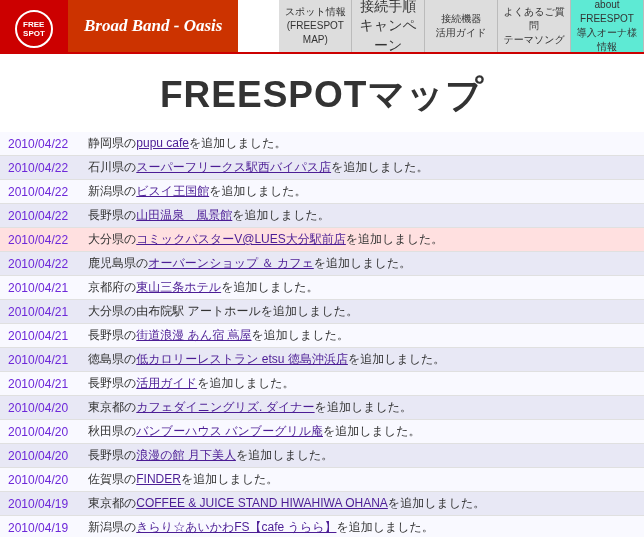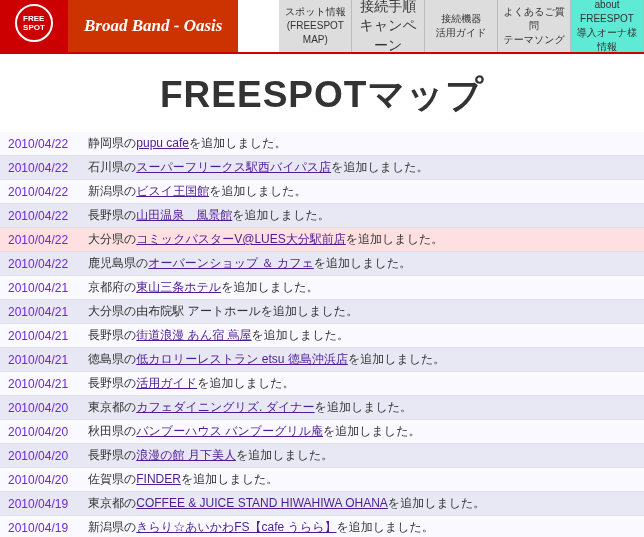--- a/index.html
+++ b/index.html
@@ -15,21 +15,21 @@
     #header {
       display: flex;
       align-items: stretch;
       background: #fff;
       border-bottom: 2px solid #cc0000;
       height: 54px;
     }
     #logo-area {
       background: #cc0000;
       display: flex;
-      align-items: flex-start;
+      align-items: flex-end;
       justify-content: center;
       padding: 4px 12px;
       min-width: 68px;
     }
     #logo-circle {
       width: 38px;
       height: 38px;
       background: #cc0000;
       border: 2px solid #fff;
       border-radius: 50%;

